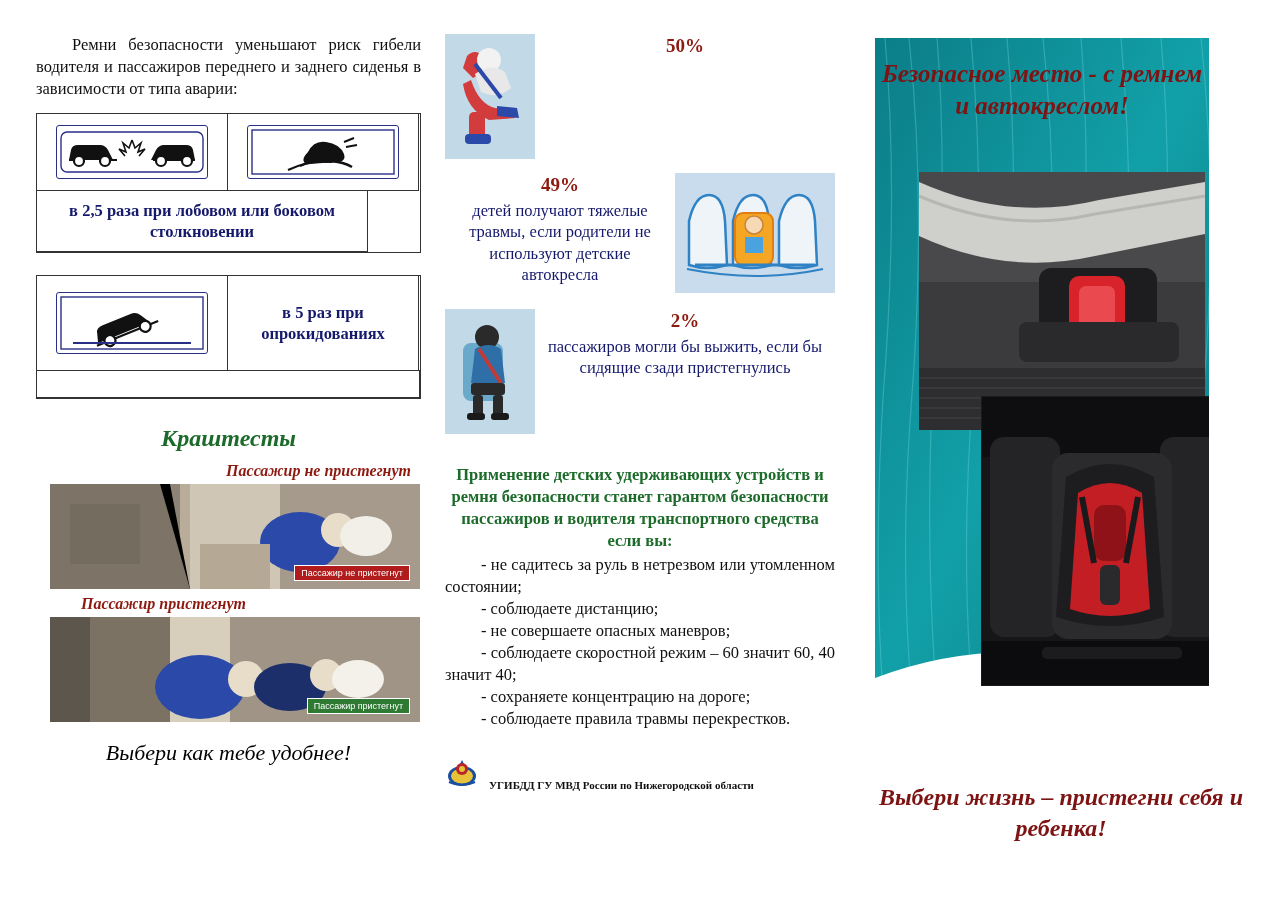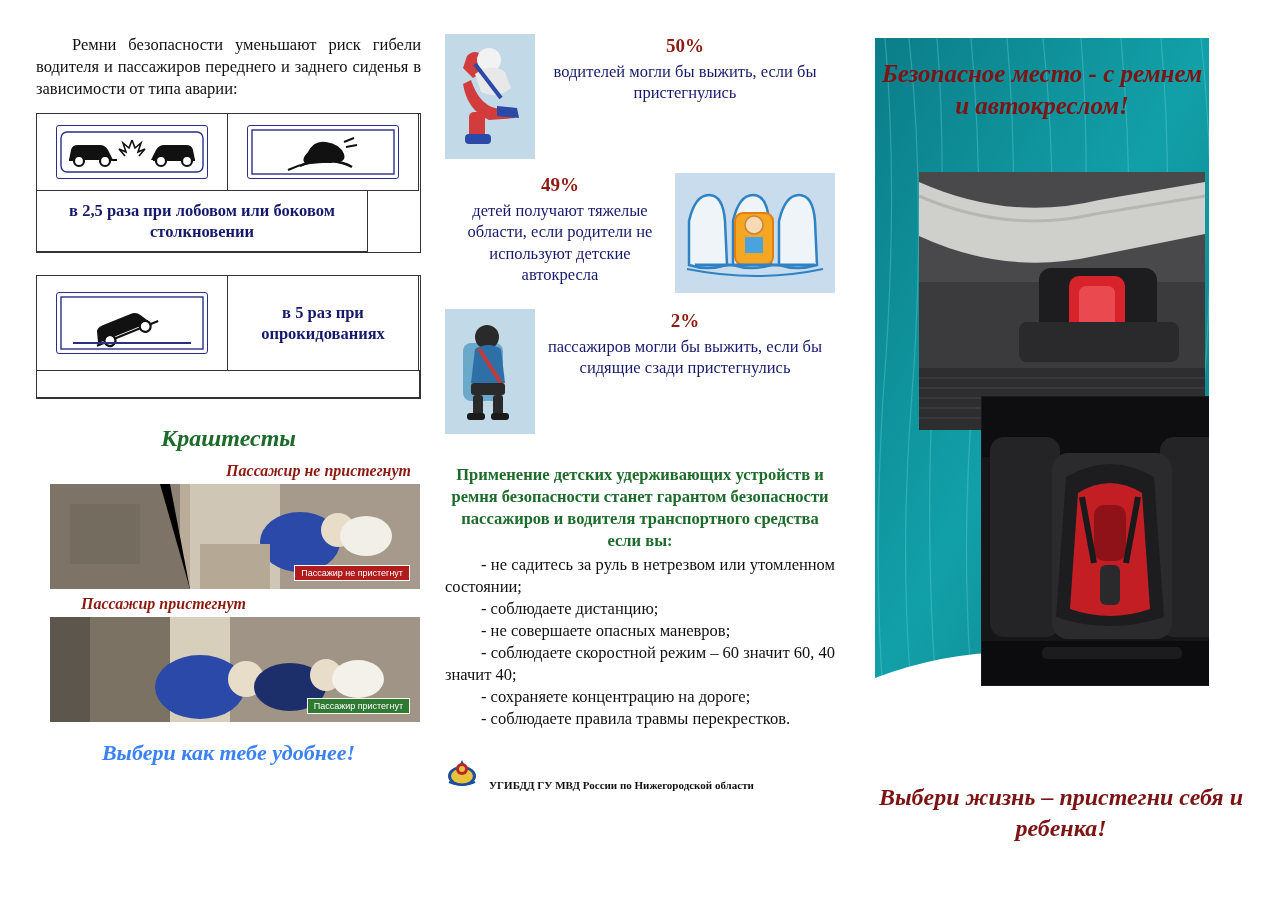--- a/index.html
+++ b/index.html
@@ -108,23 +108,23 @@
     padding: 2px 6px;
     border: 1px solid #ffffff;
     white-space: nowrap;
   }
   .badge.red { background: #b11b1b; right: 10px; }
   .badge.green { background: #2f7a33; right: 10px; }
 
   .choose-text {
     font-family: "Liberation Serif", serif;
     font-style: italic;
-    font-weight: bold;
+    font-weight: normal;
     font-size: 22px;
-    color: #3b82f6;
+    color: #000000;
     text-align: center;
     margin-top: 18px;
   }
 
   
   .col-mid {
     position: absolute;
     left: 445px;
     top: 34px;
     width: 390px;
@@ -375,28 +375,27 @@
         <path d="M30 40 q16 -12 30 -2 l6 16 q-14 12 -30 4 z" fill="#e8e8e8"></path>
         <path d="M26 46 q8 24 24 28 l18 2 l2 8 l-26 2 q-22 -10 -26 -36 z" fill="#d33c3c"></path>
         <path d="M52 72 l20 2 l2 10 l-22 -2 z" fill="#2a49a8"></path>
         <rect x="24" y="78" width="16" height="30" rx="5" fill="#d33c3c"></rect>
         <rect x="20" y="100" width="26" height="10" rx="4" fill="#2a49a8"></rect>
         <path d="M30 30 l26 34" stroke="#2a49a8" stroke-width="4" fill="none"></path>
       </svg>
     </div>
     <div class="stat-text">
       <span class="stat-pct">50%</span>
-      <span>водителей могли бы выжить, если бы пристегнулись</span>
     </div>
   </div>
 
   <div class="stat-row" style="margin-top:14px;justify-content:flex-end;">
     <div class="stat-text">
       <span class="stat-pct">49%</span>
-      <span>детей получают тяжелые области, если родители не используют детские автокресла</span>
+      <span>детей получают тяжелые травмы, если родители не используют детские автокресла</span>
     </div>
     <div class="stat-img wide">
       <svg width="160" height="120" viewBox="0 0 160 120">
         <rect width="160" height="120" fill="#c9dced"></rect>
         <path d="M14 48 q6 -26 20 -26 q14 0 16 26 l2 44 q-20 6 -38 0 z" fill="#eef4f8" stroke="#2f82c4" stroke-width="2.5"></path>
         <path d="M58 48 q6 -26 20 -26 q14 0 16 26 l2 44 q-20 6 -38 0 z" fill="#eef4f8" stroke="#2f82c4" stroke-width="2.5"></path>
         <path d="M104 48 q6 -26 20 -26 q14 0 16 26 l2 44 q-20 6 -38 0 z" fill="#eef4f8" stroke="#2f82c4" stroke-width="2.5"></path>
         <rect x="60" y="40" width="38" height="52" rx="8" fill="#f5a623" stroke="#e07e12" stroke-width="2"></rect>
         <circle cx="79" cy="52" r="9" fill="#f7d9b5" stroke="#c8853c" stroke-width="1.5"></circle>
         <path d="M70 64 h18 v16 h-18 z" fill="#4aa3df"></path>

